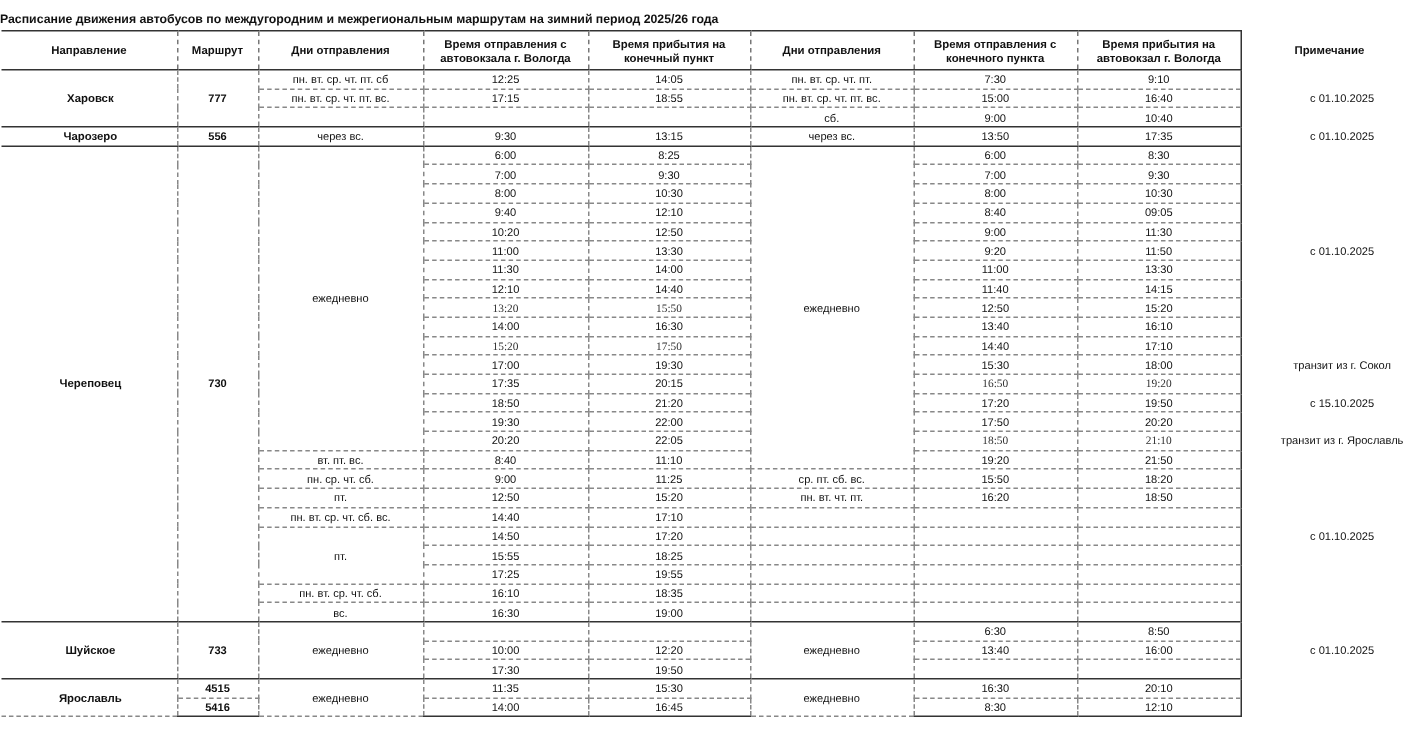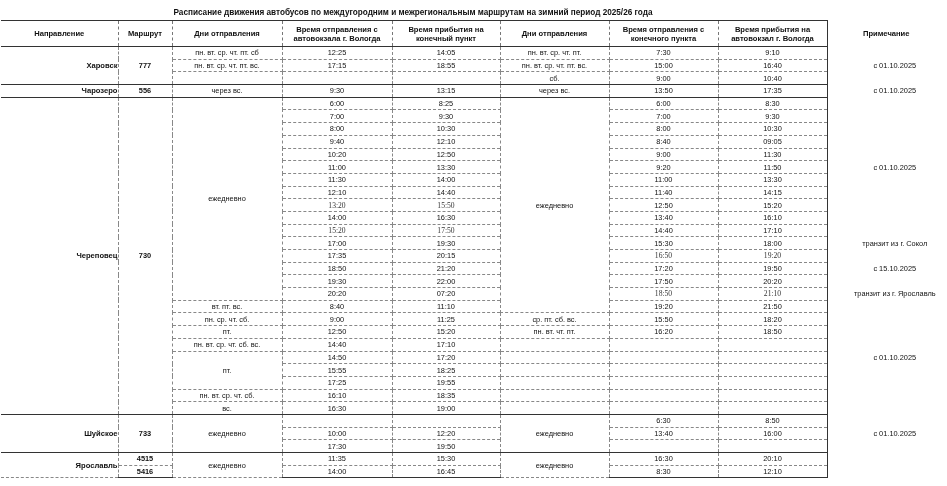--- a/index.html
+++ b/index.html
@@ -1,24 +1,24 @@
 <!DOCTYPE html>
 <html><head>
 <meta charset="utf-8">
 <style>
   html,body{margin:0;padding:0;background:#fff;}
   body{width:947px;height:486px;overflow:hidden;font-family:"Liberation Sans",sans-serif;color:#111;position:relative;}
-  .title{position:absolute;top:8px;left:0;width:826px;text-align:center;font-size:8.2px;font-weight:bold;}
+  .title{position:absolute;top:8px;left:0;width:826px;text-align:left;font-size:8.2px;font-weight:bold;}
   table{position:absolute;top:20px;left:1px;border-collapse:collapse;table-layout:fixed;font-size:7.4px;}
   td,th{padding:0;text-align:center;vertical-align:middle;line-height:9px;overflow:hidden;white-space:nowrap;}
   th{font-weight:bold;height:25px;border-top:1.5px solid #333;border-bottom:1.5px solid #333;border-left:1px dashed #777;border-right:1px dashed #777;font-size:7.6px;line-height:9px;white-space:normal;}
   th.note-h{border:none;}
   th.first{border-left:none;}
   td{height:11.7px;border:1px dashed #888;}
-  td.dir{text-align:right;font-weight:bold;padding-left:2px;border-left:none;font-size:7.6px;}
+  td.dir{text-align:center;font-weight:bold;padding-left:2px;border-left:none;font-size:7.6px;}
   td.route{font-weight:bold;}
   td.note{border:none;text-align:center;padding-left:17px;}
   td.last-data{border-right:1.5px solid #333;}
   tr.grp-top td{border-top:1.5px solid #333;margin-top:20px;}
   tr.grp-top td.note{border-top:none;}
   tr.tbl-end td{border-bottom:1.5px solid #333;}
   tr.tbl-end td.note{border-bottom:none;}
   .serif{font-family:"Liberation Serif",serif;font-size:7.6px;color:#333;margin-top:28px;}
 </style>
 </head>
@@ -196,21 +196,21 @@
       </tr>
       <tr>
         <td>19:30</td>
         <td>22:00</td>
         <td>17:50</td>
         <td class="last-data">20:20</td>
         <td class="note"></td>
       </tr>
       <tr>
         <td>20:20</td>
-        <td>07:20</td>
+        <td>22:05</td>
         <td class="serif">18:50</td>
         <td class="last-data serif">21:10</td>
         <td class="note">транзит из г. Ярославль</td>
       </tr>
       <tr>
         <td>вт. пт. вс.</td>
         <td>8:40</td>
         <td>11:10</td>
         <td>19:20</td>
         <td class="last-data">21:50</td>

